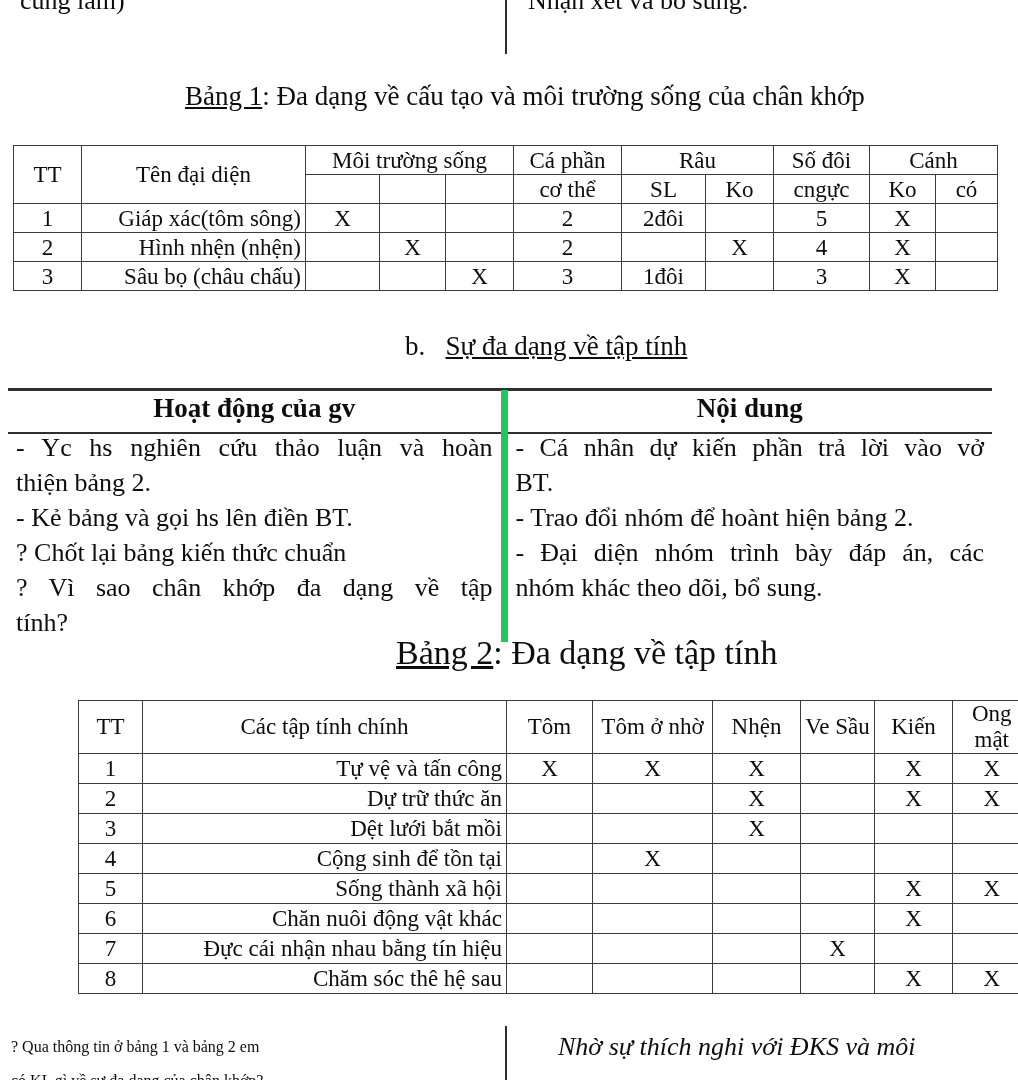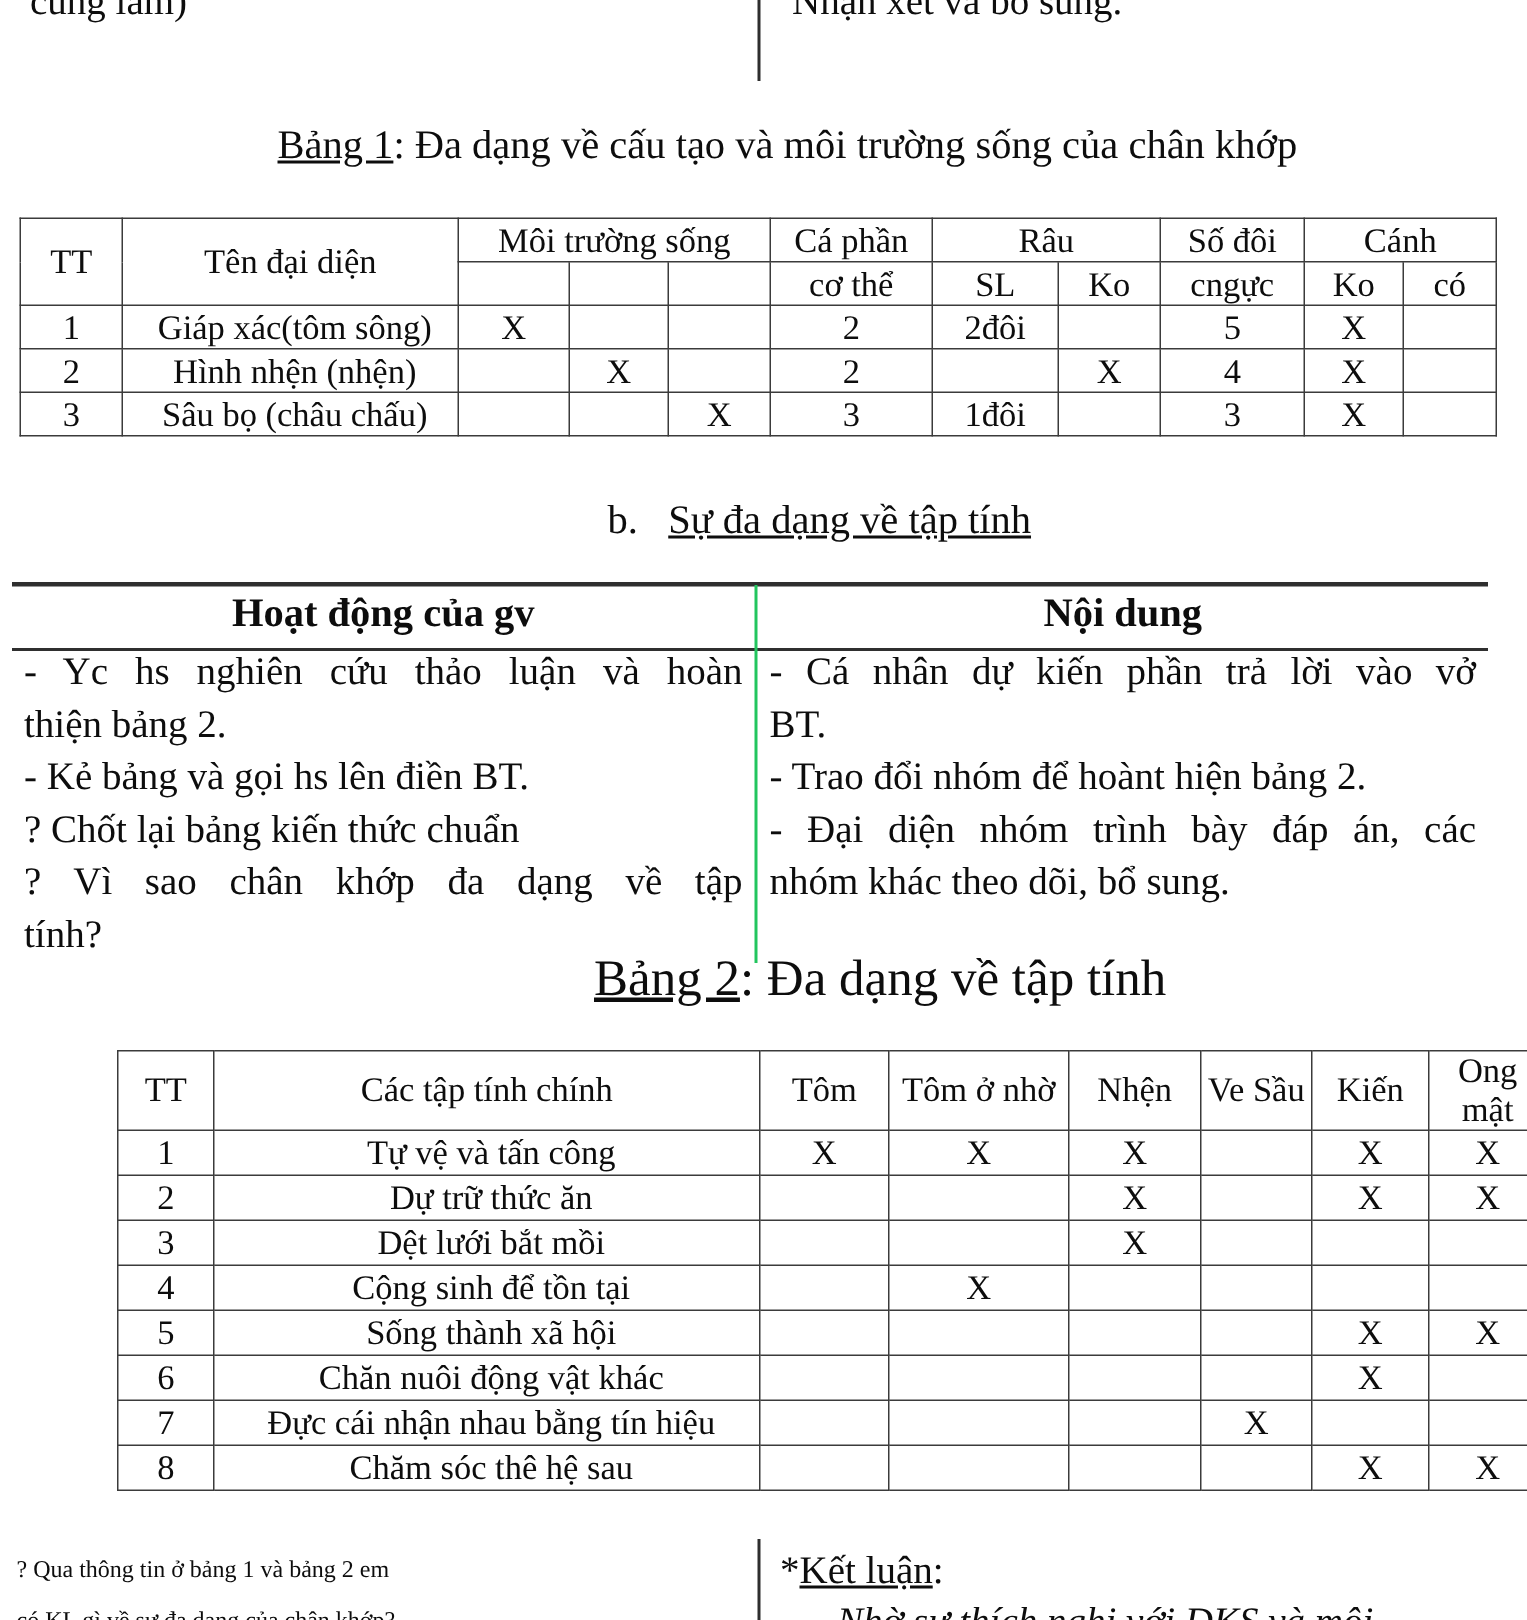--- a/index.html
+++ b/index.html
@@ -83,21 +83,21 @@
     font-size: 23px;
     line-height: 27px;
   }
   table.grid td {
     border: 1px solid #3b3b3b;
     padding: 0 4px;
     vertical-align: middle;
     text-align: center;
     white-space: nowrap;
   }
-  table.grid td.lft { text-align: center; padding-left: 10px; }
+  table.grid td.lft { text-align: right; padding-left: 10px; }
   table.grid td.noborder-r { border-right: none; }
 
   
   #table1 { left: 13px; top: 145px; width: 984px; }
   #table1 td { height: 28px; }
   #table1 .hd { height: 28px; }
 
   
   #acttable {
     position: absolute;
@@ -113,21 +113,21 @@
     vertical-align: top;
     padding: 2px 8px 2px 8px;
   }
   #acttable .hdrow td {
     text-align: center;
     font-weight: bold;
     font-size: 27px;
     padding-top: 1px;
     padding-bottom: 2px;
   }
-  #acttable .vsep { border-right: 2px solid #22c55e; }
+  #acttable .vsep { border-right: 7px solid #22c55e; }
   .rule-top {
     position: absolute;
     left: 8px; top: 388px;
     width: 984px; height: 3px;
     background: #2f2f2f;
   }
   .rule-mid {
     position: absolute;
     left: 8px; top: 432px;
     width: 984px; height: 2px;
@@ -420,17 +420,16 @@
     </table>
 
   <div class="bottom-sep"></div>
 
   <div class="bottom-left clipbox">
     <div>? Qua thông tin ở bảng 1 và bảng 2 em</div>
     <div>có KL gì về sự đa dạng của chân khớp?</div>
   </div>
 
   <div class="bottom-right clipbox">
-    <div><span>*</span><span class="u">Kết luận</span><span>:</span></div>
     <div class="ital" style="padding-left:38px;">Nhờ sự thích nghi với ĐKS và môi</div>
   </div>
 
 </div>
 
 </body></html>

